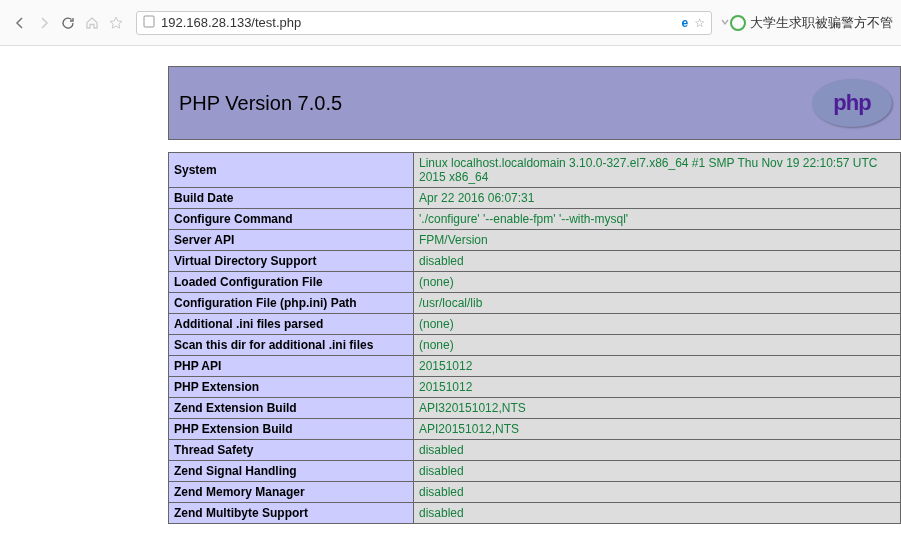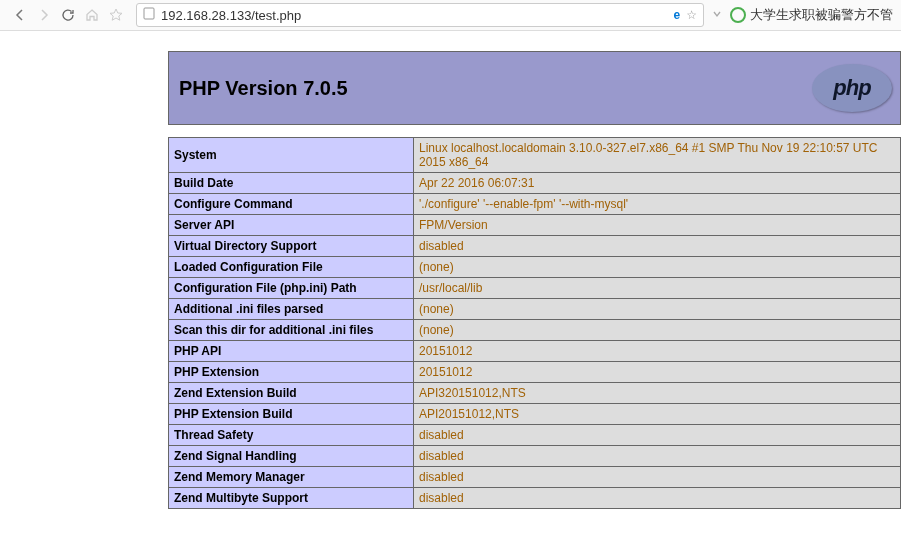--- a/index.html
+++ b/index.html
@@ -1,19 +1,19 @@
 <!DOCTYPE html>
 <html><head>
   <meta charset="utf-8">
   <style>
     * { margin: 0; padding: 0; box-sizing: border-box; }
     body { font-family: Arial, sans-serif; font-size: 12px; background: #fff; }
     
     .browser-toolbar {
-      height: 31px;
+      height: 46px;
       display: flex;
       align-items: center;
       padding: 0 8px;
       border-bottom: 1px solid #ddd;
       background: #fafafa;
     }
     .nav-btn {
       width: 24px; height: 24px;
       display: flex; align-items: center; justify-content: center;
       color: #666; cursor: pointer;
@@ -32,21 +32,21 @@
       background: #fff;
     }
     .url-icon { color: #888; margin-right: 6px; font-size: 13px; }
     .url-text { flex: 1; color: #333; font-size: 13px; }
     .url-right-icons { display: flex; align-items: center; gap: 6px; }
     .url-e-icon { color: #0078d7; font-weight: bold; }
     .url-star { color: #999; }
     .url-divider { color: #ccc; }
     .search-suggestion {
       display: flex; align-items: center;
-      margin-left: 8px; gap: 4px;
+      margin-left: 0; gap: 4px;
       color: #333; font-size: 13px;
     }
     .search-icon-360 {
       width: 16px; height: 16px;
       border-radius: 50%;
       border: 2px solid #4caf50;
       display: inline-block;
       position: relative;
     }
     
@@ -60,37 +60,36 @@
       border: 1px solid #666;
       height: 74px;
       display: flex;
       align-items: center;
       justify-content: space-between;
       padding-left: 10px;
       padding-right: 8px;
     }
     .php-header h1 {
       font-size: 20px;
-      font-weight: bold;
+      font-weight: normal;
       color: #000;
     }
     .php-logo {
       width: 80px; height: 48px;
       background: #8892bf;
       border-radius: 50% / 50%;
       display: flex;
       align-items: center;
       justify-content: center;
       box-shadow: 1px 1px 2px rgba(0,0,0,0.3);
     }
     .php-logo-text {
-      color: #0f172a;
+      color: #4c1d95;
       font-size: 22px;
       font-weight: bold;
-      font-style: italic;
       letter-spacing: -1px;
     }
     
     .info-table {
       width: 100%;
       border-collapse: collapse;
       margin-top: 12px;
     }
     .info-table td {
       border: 1px solid #666;
@@ -100,21 +99,21 @@
       margin-top: 37px;
     }
     .info-table td.label {
       background: #ccccff;
       font-weight: bold;
       width: 245px;
       color: #000;
     }
     .info-table td.value {
       background: #ddd;
-      color: #a16207;
+      color: #15803d;
     }
   </style>
 </head>
 <body>
 
 <div class="browser-toolbar">
   <div class="nav-btn">
     <svg width="14" height="14" viewBox="0 0 14 14">
         <path d="M9 2 L4 7 L9 12" stroke="#777" stroke-width="1.5" fill="none"></path>
       </svg>

